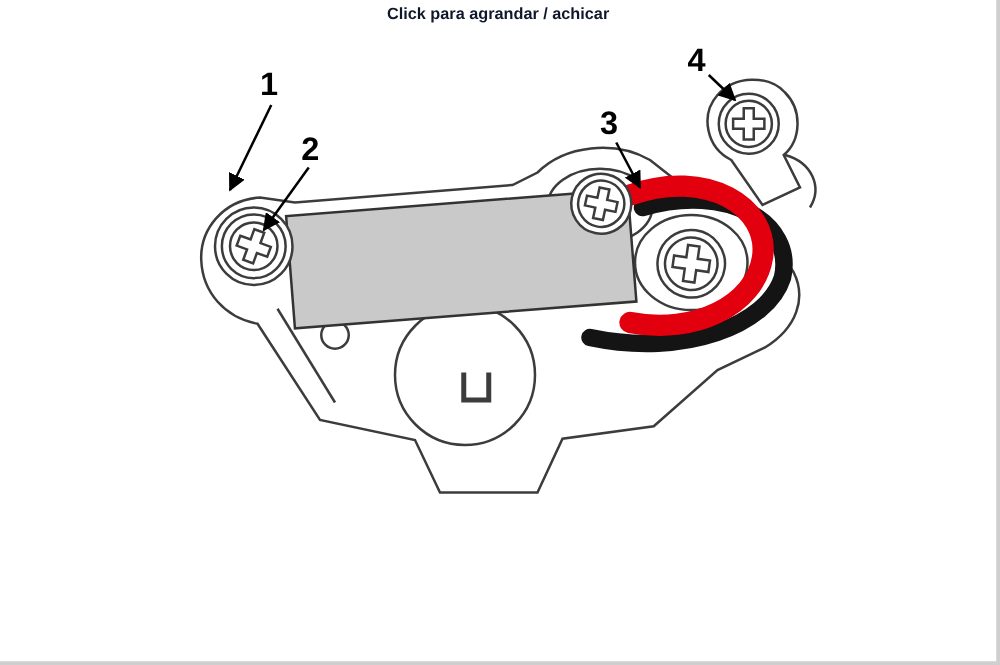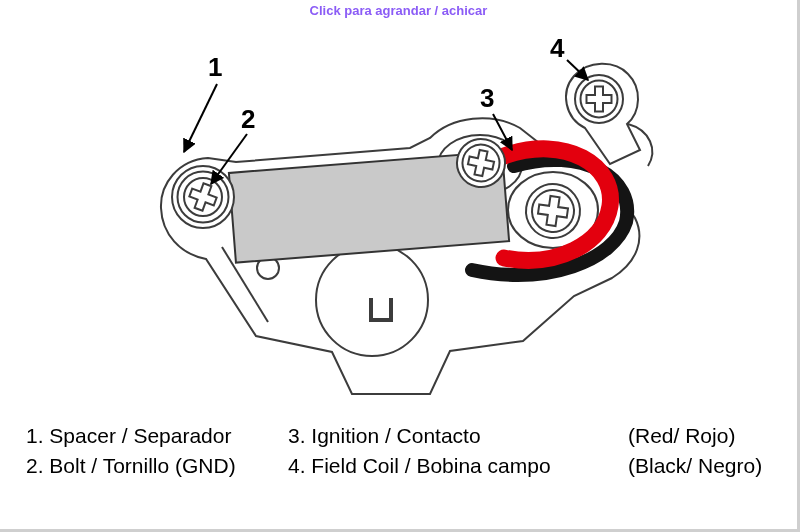--- a/index.html
+++ b/index.html
@@ -8,21 +8,21 @@
     width:797px;height:529px;
     background:#ffffff;
     border-right:3px solid #cfcfcf;
     border-bottom:3px solid #cfcfcf;
     font-family:"Liberation Sans", sans-serif;
     overflow:hidden;
   }
   .caption{
     position:absolute;top:3px;left:0;width:100%;
     text-align:center;
-    font-size:13px;font-weight:bold;color:#8b5cf6;
+    font-size:13px;font-weight:bold;color:#0f172a;
   }
   .diagram{
     position:absolute;top:18px;left:0;
     width:800px;height:402px;
     cursor:pointer;
   }
   .legend{
     position:absolute;top:424px;left:0;width:100%;
     display:grid;
     grid-template-columns:262px 340px auto;
@@ -105,22 +105,14 @@
     <text class="callout" x="241" y="128">2</text>
     <line x1="247" y1="134" x2="211" y2="184" stroke="#000" stroke-width="2" marker-end="url(#arrow)"></line>
 
     <text class="callout" x="480" y="107">3</text>
     <line x1="493" y1="114" x2="512" y2="150" stroke="#000" stroke-width="2" marker-end="url(#arrow)"></line>
 
     <text class="callout" x="550" y="57">4</text>
     <line x1="567" y1="60" x2="588" y2="80" stroke="#000" stroke-width="2" marker-end="url(#arrow)"></line>
   </svg>
 
-  <div class="legend">
-    <div class="cell">1. Spacer / Separador</div>
-    <div class="cell">3. Ignition / Contacto</div>
-    <div class="cell">(Red/ Rojo)</div>
-    <div class="cell">2. Bolt / Tornillo (GND)</div>
-    <div class="cell">4. Field Coil / Bobina campo</div>
-    <div class="cell">(Black/ Negro)</div>
-  </div>
 
 </div>
 
 </body></html>

